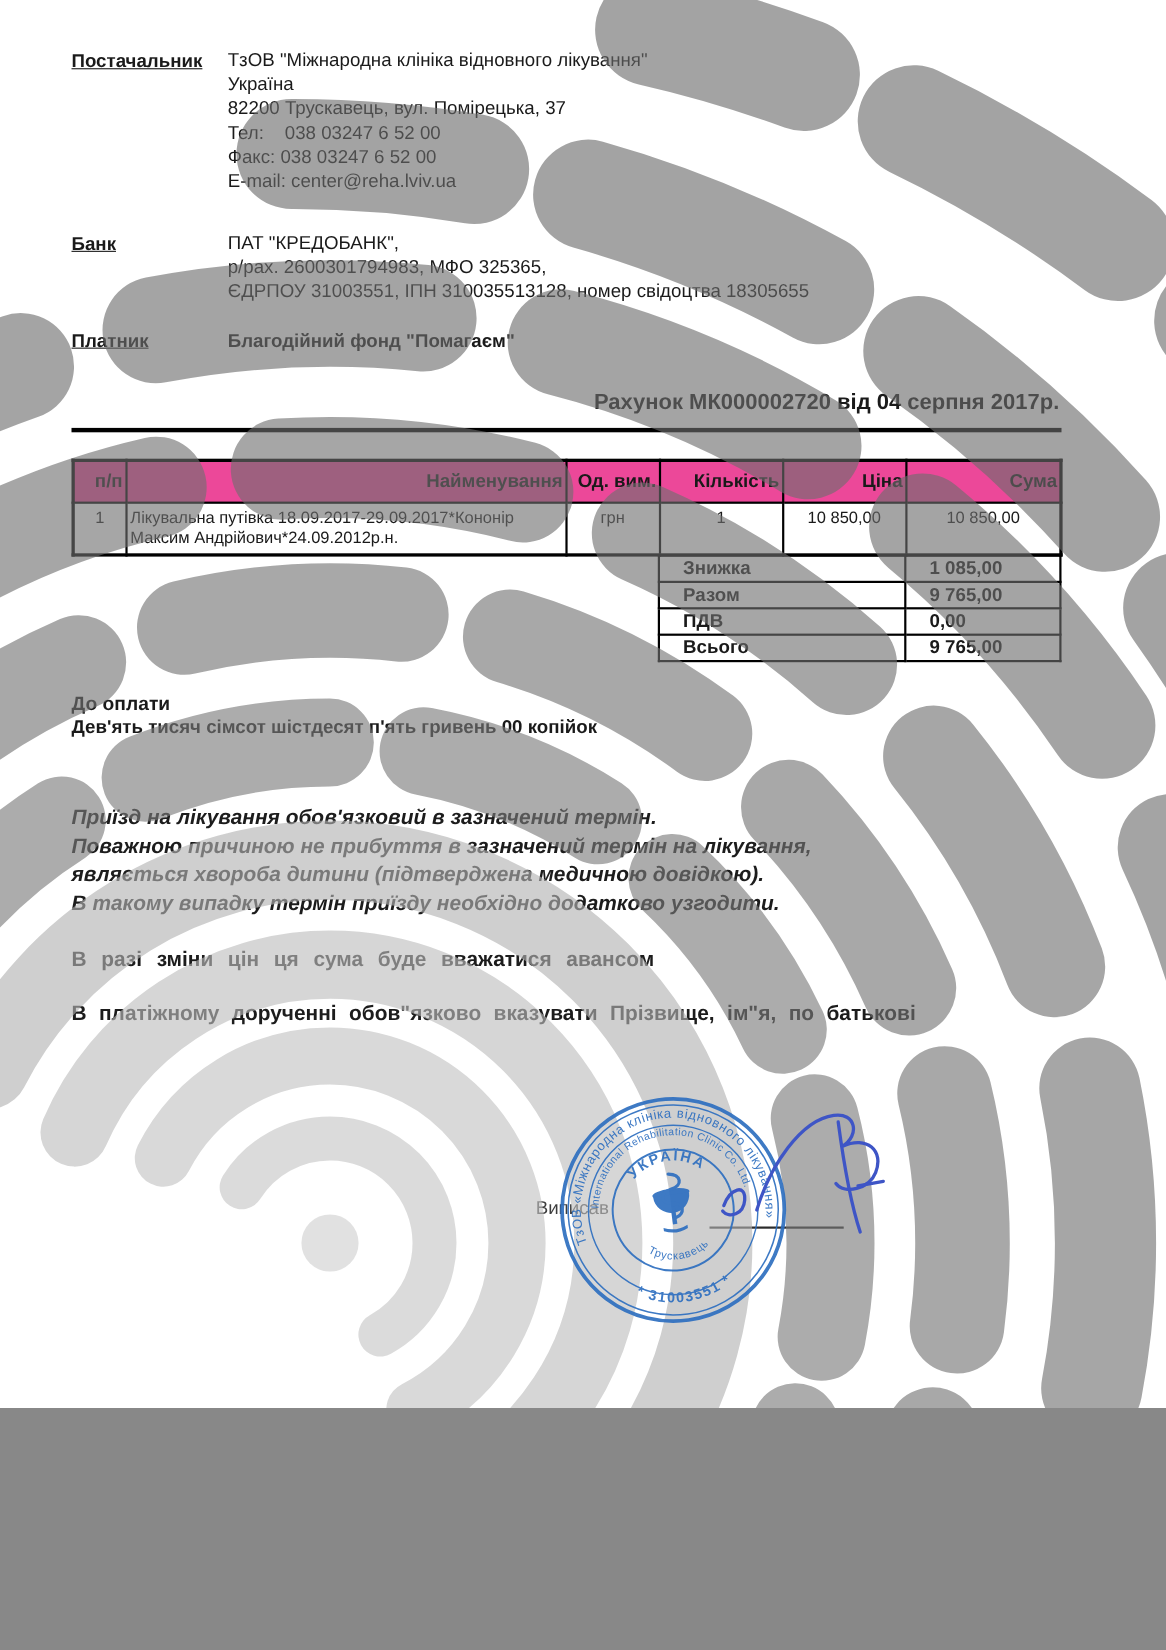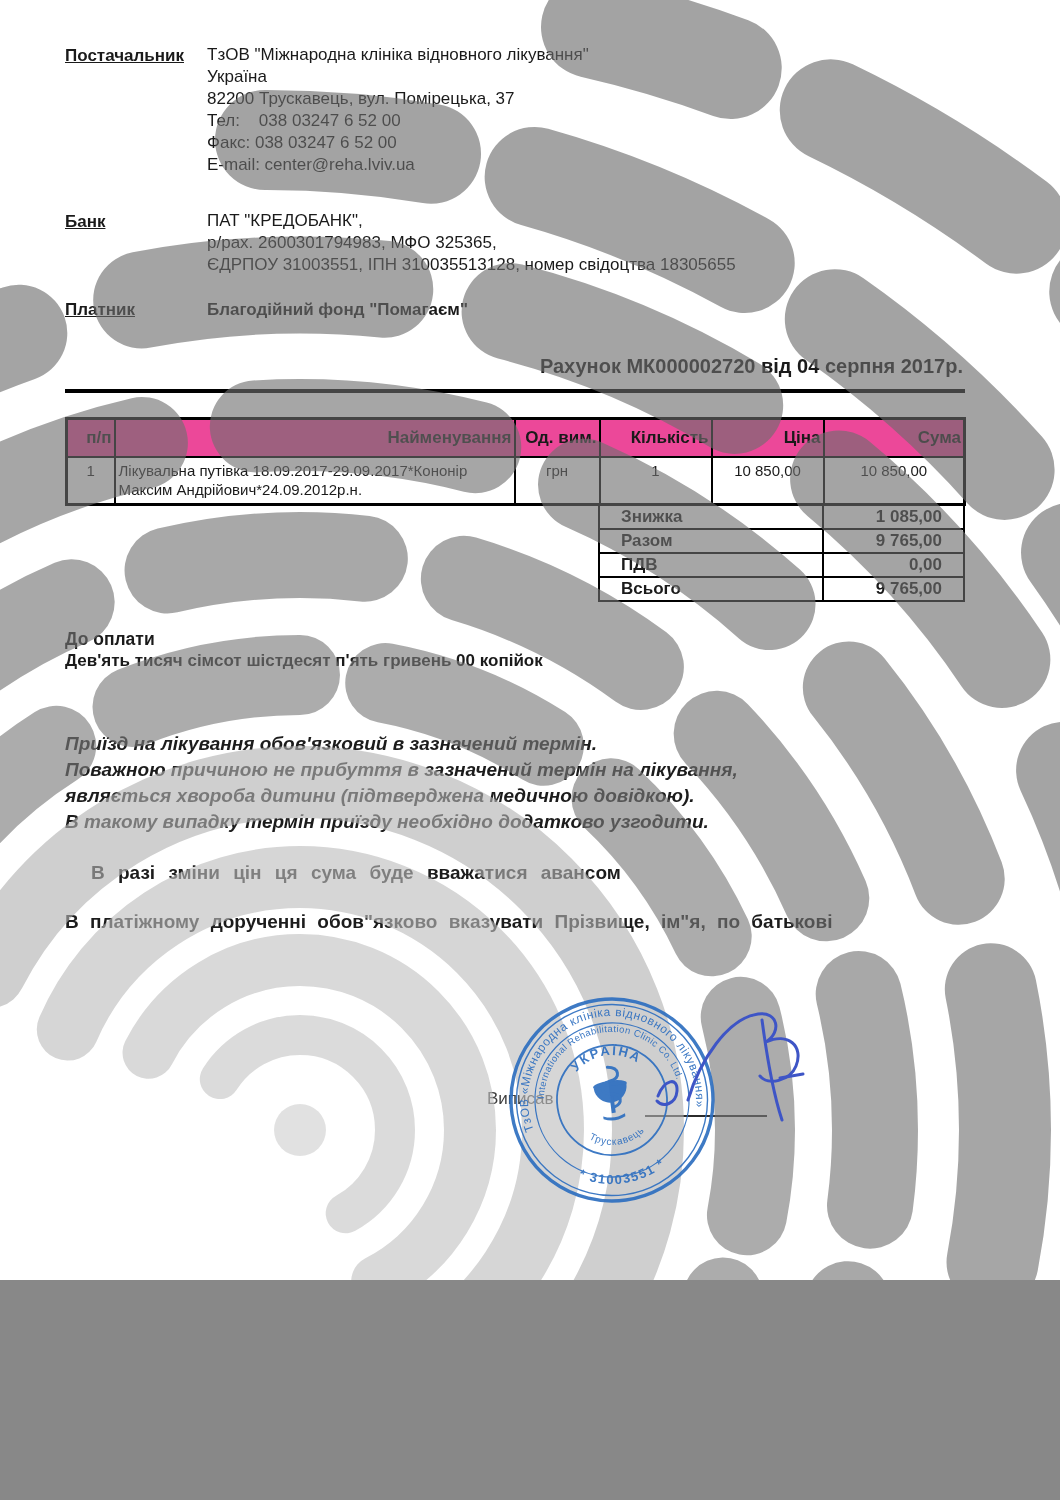--- a/index.html
+++ b/index.html
@@ -25,24 +25,24 @@
   table.inv td{
     border:2px solid #000;font-size:15px;vertical-align:top;
     padding:3px 3px 0 3px;height:42px;line-height:19px;
   }
   td.ctr{text-align:center;}
   table.sum{border-collapse:collapse;table-layout:fixed;}
   table.sum td{
     border:2px solid #000;font-size:17px;font-weight:bold;height:20px;
     padding:1px 21px;line-height:20px;
   }
-  .sum-val{text-align:right;margin-left:40px;}
+  .sum-val{text-align:left;margin-left:40px;}
   .para{font-size:19px;font-weight:bold;line-height:26px;color:#1c1c1c;}
   .para3{line-height:28px;}
-  .ws8{word-spacing:8px;margin-left:26px;}
+  .ws8{word-spacing:8px;}
   .ws6{word-spacing:6px;}
   .ws4{word-spacing:4px;}
   .issued{font-size:17px;color:#3d3d3d;}
   .sigline{border-top:2px solid #2b2b2b;width:122px;height:0;}
   .wm{pointer-events:none;}
   .footer-small{
     font-size:11px;letter-spacing:4.6px;color:#a6a6a6;font-weight:bold;
   }
   .footer-site{
     font-size:28px;color:#b9b9b9;letter-spacing:0.5px;line-height:28px;

